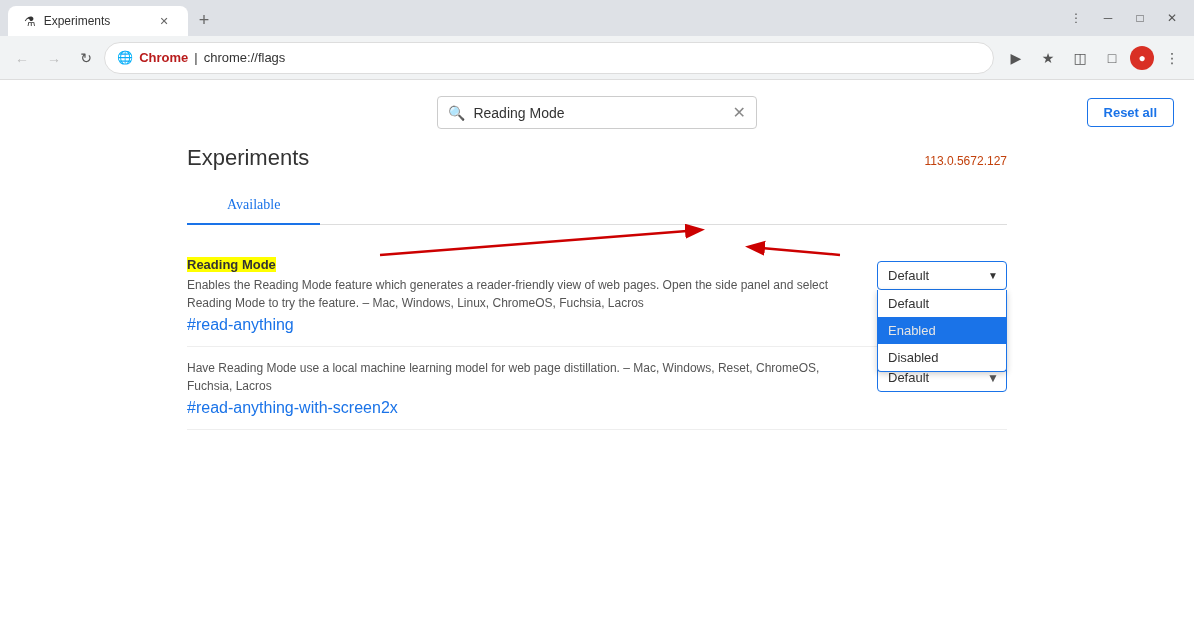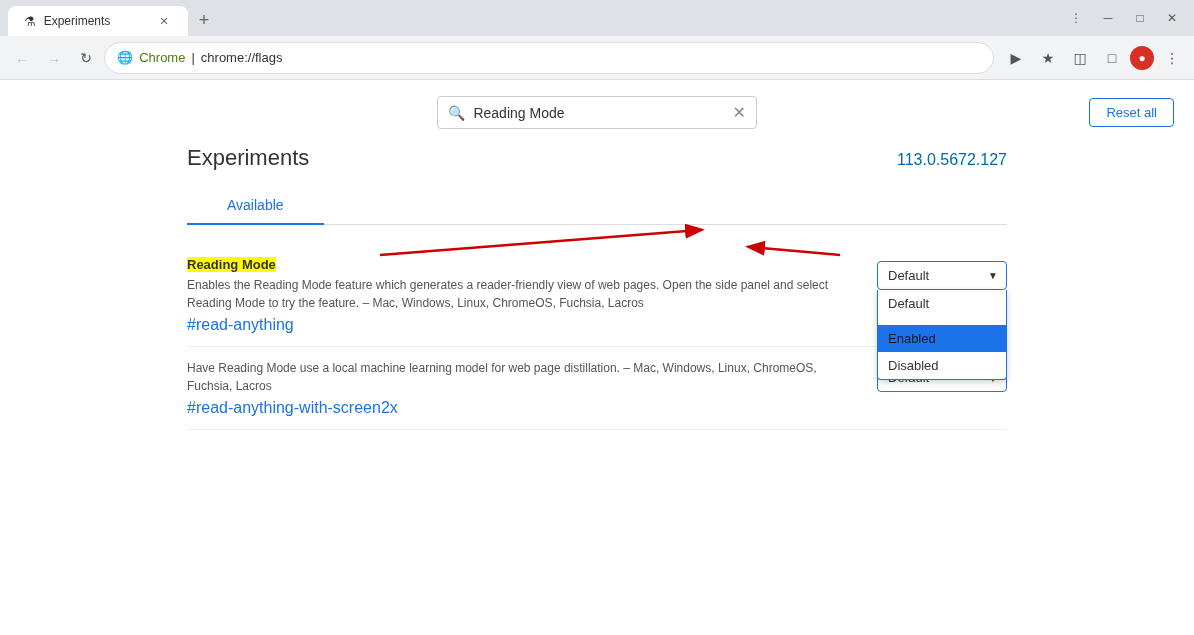--- a/index.html
+++ b/index.html
@@ -56,21 +56,21 @@
       border: 1px solid #ddd;
       border-radius: 20px;
       padding: 4px 12px;
       height: 32px;
       gap: 6px;
       font-size: 13px;
       color: #333;
     }
     .address-bar .security-icon { color: #555; font-size: 13px; }
     .address-bar .url-text { flex: 1; color: #333; }
-    .address-bar .chrome-label { color: #4d7c0f; font-weight: 400; }
+    .address-bar .chrome-label { color: #b91c1c; font-weight: 700; }
 
     .toolbar-actions { display: flex; align-items: center; gap: 4px; margin-left: 4px; }
     .toolbar-icon-btn { width: 28px; height: 28px; display: flex; align-items: center; justify-content: center; border-radius: 50%; cursor: pointer; color: #555; font-size: 14px; border: none; background: none; }
     .profile-btn { width: 24px; height: 24px; border-radius: 50%; background: #d93025; display: flex; align-items: center; justify-content: center; color: white; font-size: 12px; cursor: pointer; }
 
     
     .page-content {
       background: #fff;
       flex: 1;
       overflow: hidden;
@@ -107,58 +107,60 @@
     .reset-all-btn {
       position: absolute;
       right: 20px;
       border: 1px solid #1a73e8;
       color: #1a73e8;
       background: #fff;
       padding: 6px 16px;
       border-radius: 4px;
       font-size: 13px;
       cursor: pointer;
+      font-weight: bold;
     }
 
     
     .experiments-container {
       max-width: 900px;
       margin: 0 auto;
       padding: 0 40px;
     }
     .experiments-title-row {
       display: flex;
       align-items: baseline;
       justify-content: space-between;
       margin-bottom: 16px;
     }
     .experiments-title {
       font-size: 22px;
       font-weight: 400;
       color: #333;
     }
     .version-text {
-      font-size: 16px;
-      color: #0369a1;
+      font-size: 12px;
+      color: #c2410c;
       text-align: right;
     }
 
     
     .tabs-bar {
       display: flex;
       border-bottom: 1px solid #ddd;
       margin-bottom: 20px;
     }
     .tab-item {
       padding: 10px 40px;
       font-size: 14px;
       cursor: pointer;
       color: #666;
       border-bottom: 2px solid transparent;
       margin-bottom: -1px;
+      font-family: Liberation Serif, serif;
     }
     .tab-item.active {
       color: #1a73e8;
       border-bottom-color: #1a73e8;
     }
 
     
     .experiment-item {
       padding: 12px 0;
       border-bottom: 1px solid #eee;
@@ -230,22 +232,21 @@
       box-shadow: 0 2px 6px rgba(0,0,0,0.2);
     }
     .dropdown-option {
       padding: 6px 10px;
       font-size: 13px;
       color: #333;
       cursor: pointer;
     }
     .dropdown-option.selected-option {
       background: #1a73e8;
-      color: #0f172a;
-      margin-top: 8px;
+      color: #e5e5e5;
     }
 
     
     .dropdown-trigger {
       display: flex;
       align-items: center;
       gap: 4px;
       border: 1px solid #1a73e8;
       border-radius: 4px;
       padding: 6px 8px 6px 10px;
@@ -346,21 +347,21 @@
           <div class="dropdown-menu">
             <div class="dropdown-option">Default</div>
             <div class="dropdown-option selected-option">Enabled</div>
             <div class="dropdown-option">Disabled</div>
           </div>
         </div>
       </div>
 
       <div class="experiment-item">
         <div class="experiment-info">
-          <div class="experiment-desc">Have Reading Mode use a local machine learning model for web page distillation. – Mac, Windows, Linux, ChromeOS, Fuchsia, Lacros</div>
+          <div class="experiment-desc">Have Reading Mode use a local machine learning model for web page distillation. – Mac, Windows, Reset, ChromeOS, Fuchsia, Lacros</div>
           <a class="experiment-link">#read-anything-with-screen2x</a>
         </div>
 
         <div class="dropdown-container" style="align-self:flex-start; margin-top:4px;">
           <select class="dropdown-select">
             <option>Default</option>
             <option>Enabled</option>
             <option>Disabled</option>
           </select>
           <span class="dropdown-arrow">▼</span>

